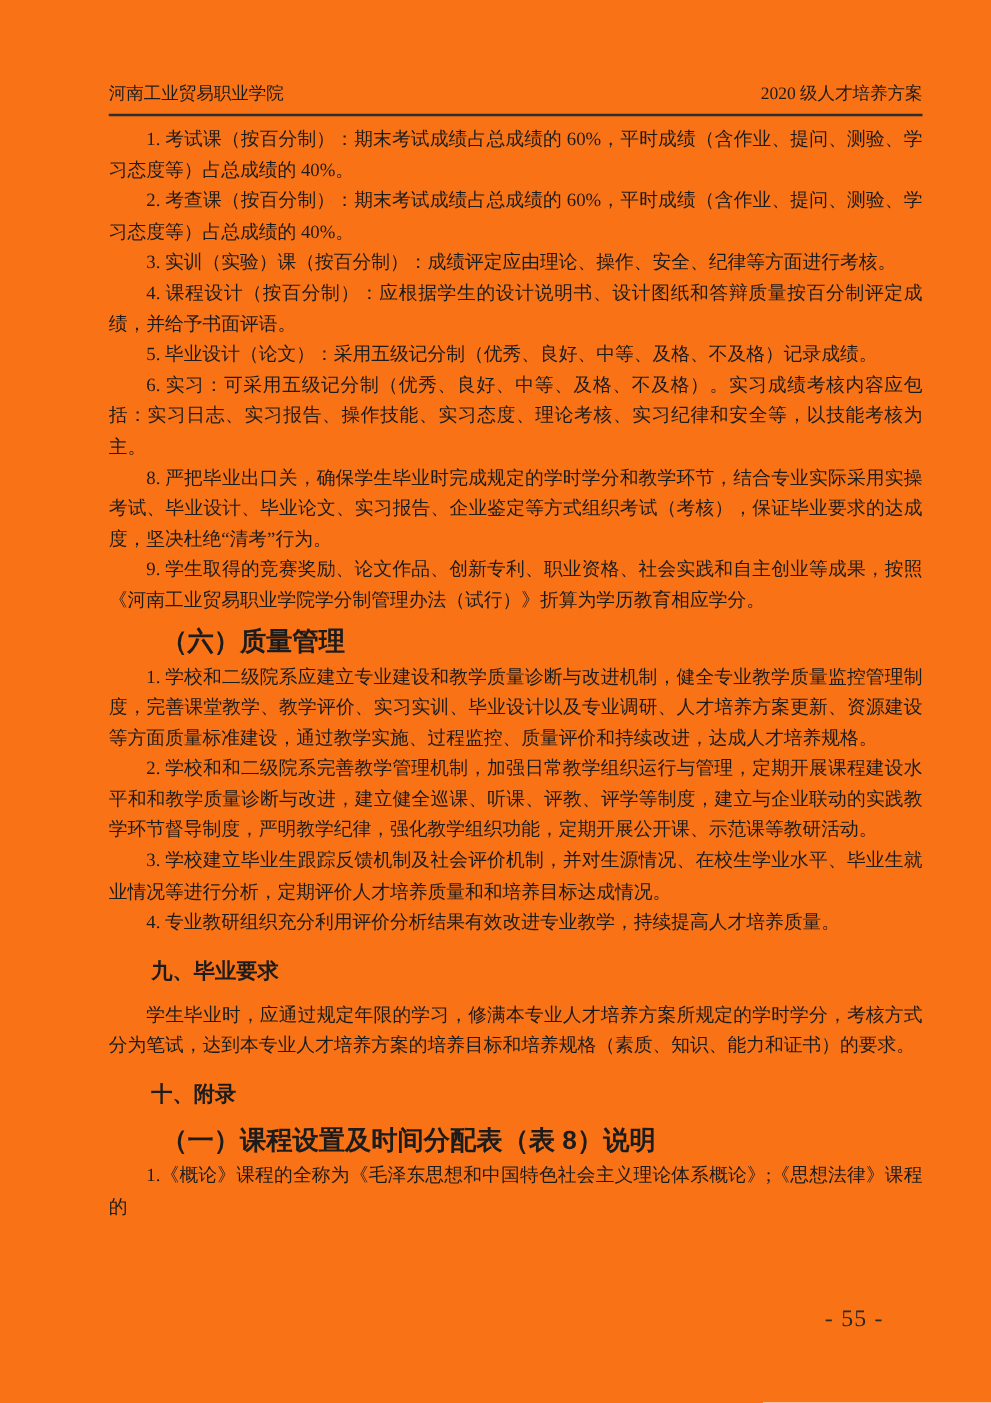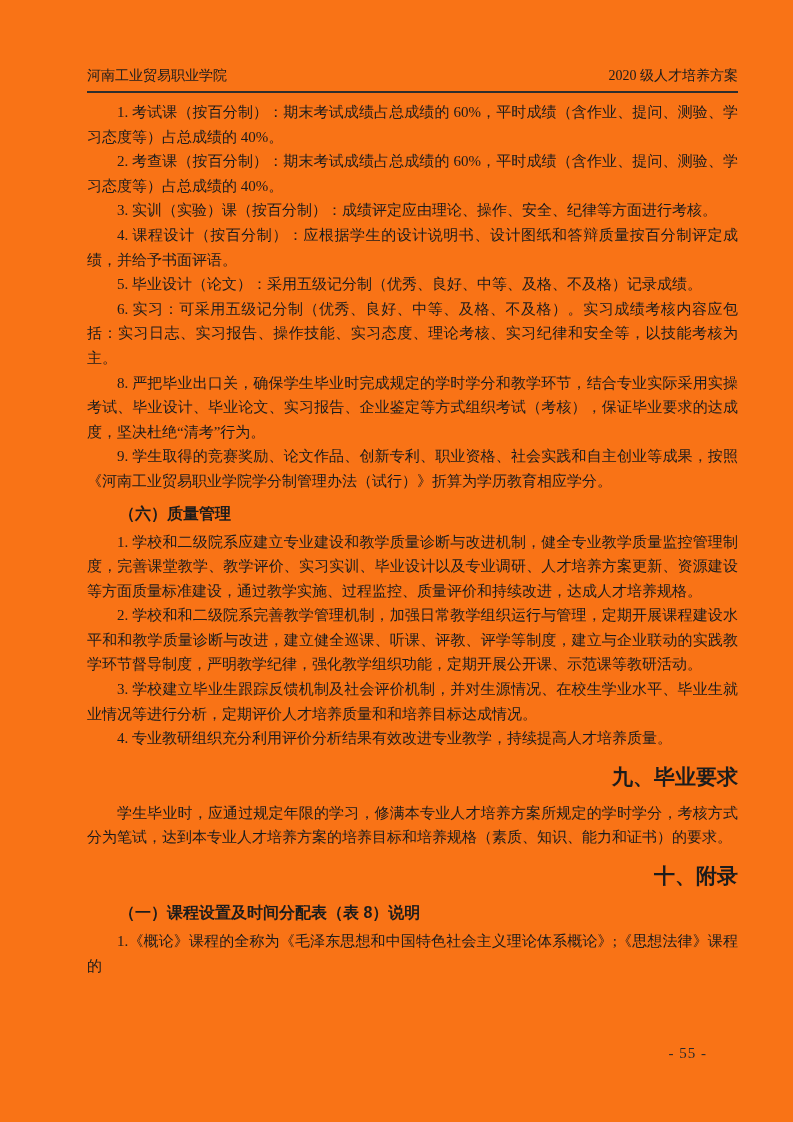--- a/index.html
+++ b/index.html
@@ -35,40 +35,40 @@
     text-align: justify;
   }
   p.para {
     margin: 0;
     text-indent: 2em;
     word-break: break-all;
   }
   .h-minor {
     font-family: "Liberation Sans", "DejaVu Sans", sans-serif;
     font-weight: 700;
-    font-size: 16px;
+    font-size: 21px;
     line-height: 25px;
     margin: 7px 0 4px 0;
     text-indent: 2em;
     text-align: left;
   }
   .h-major {
     font-family: Liberation Sans, sans-serif;
     font-weight: 700;
-    font-size: 21px;
+    font-size: 17px;
     line-height: 26px;
     margin: 13px 0 11px 0;
     text-indent: 2em;
-    text-align: right;
+    text-align: left;
   }
   .footer {
     position: absolute;
     top: 1045px;
     right: 86px;
-    font-size: 15px;
+    font-size: 19px;
     letter-spacing: 1px;
     color: #2a2a2a;
   }
 </style>
 </head>
 <body>
 
 <div class="page">
 
   <div class="header">

